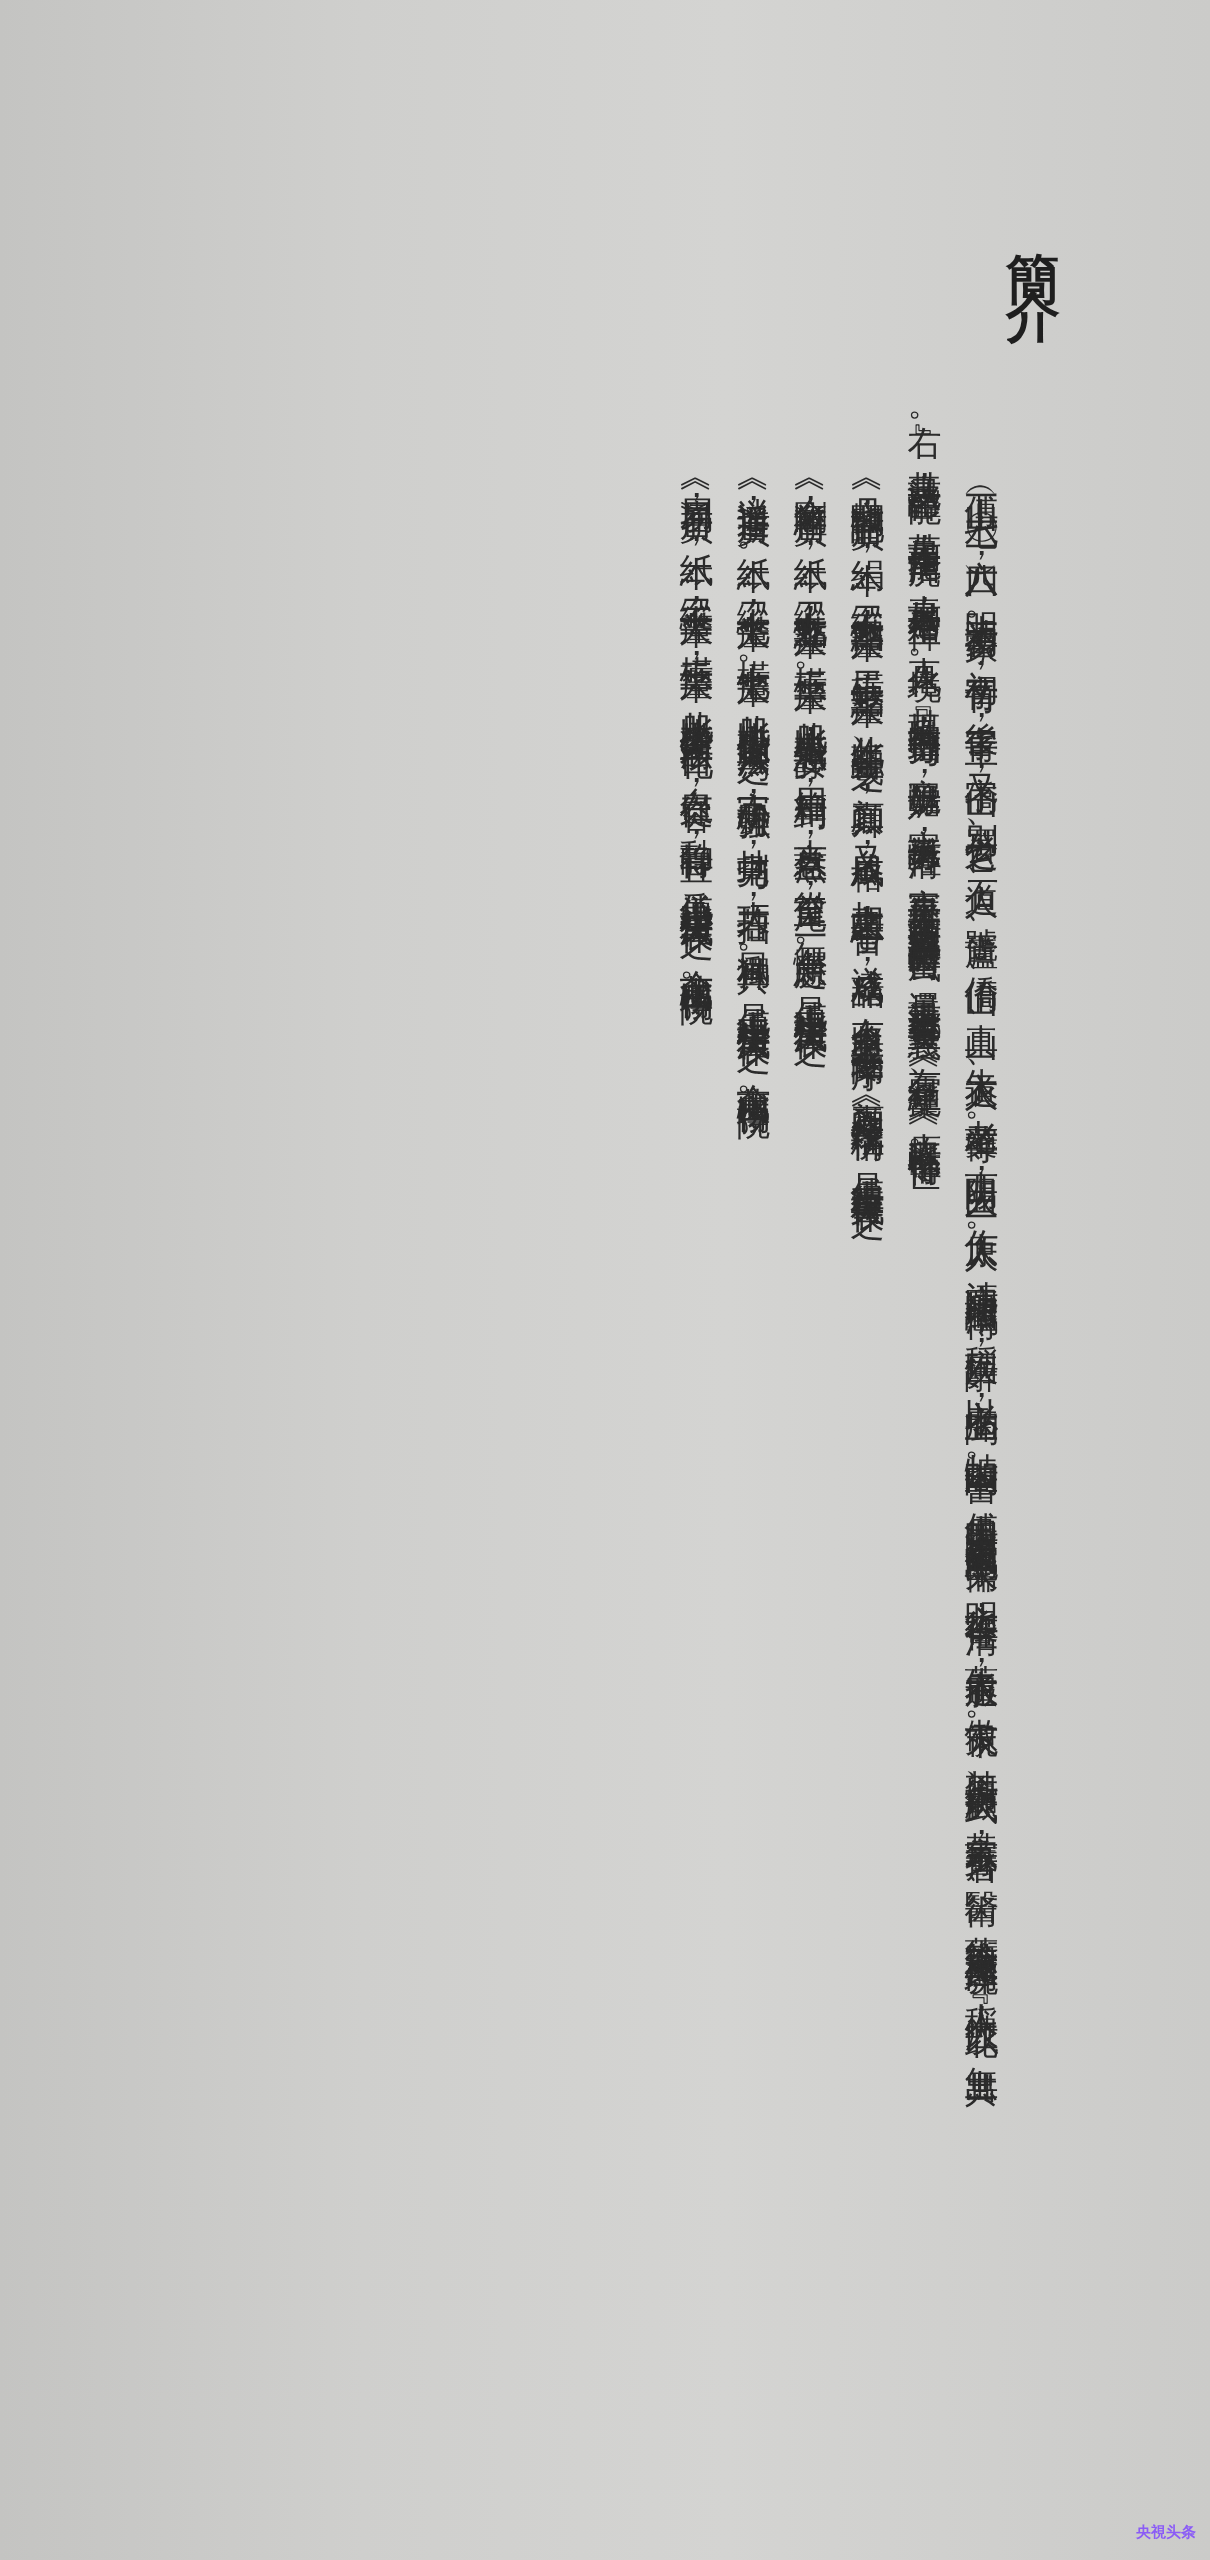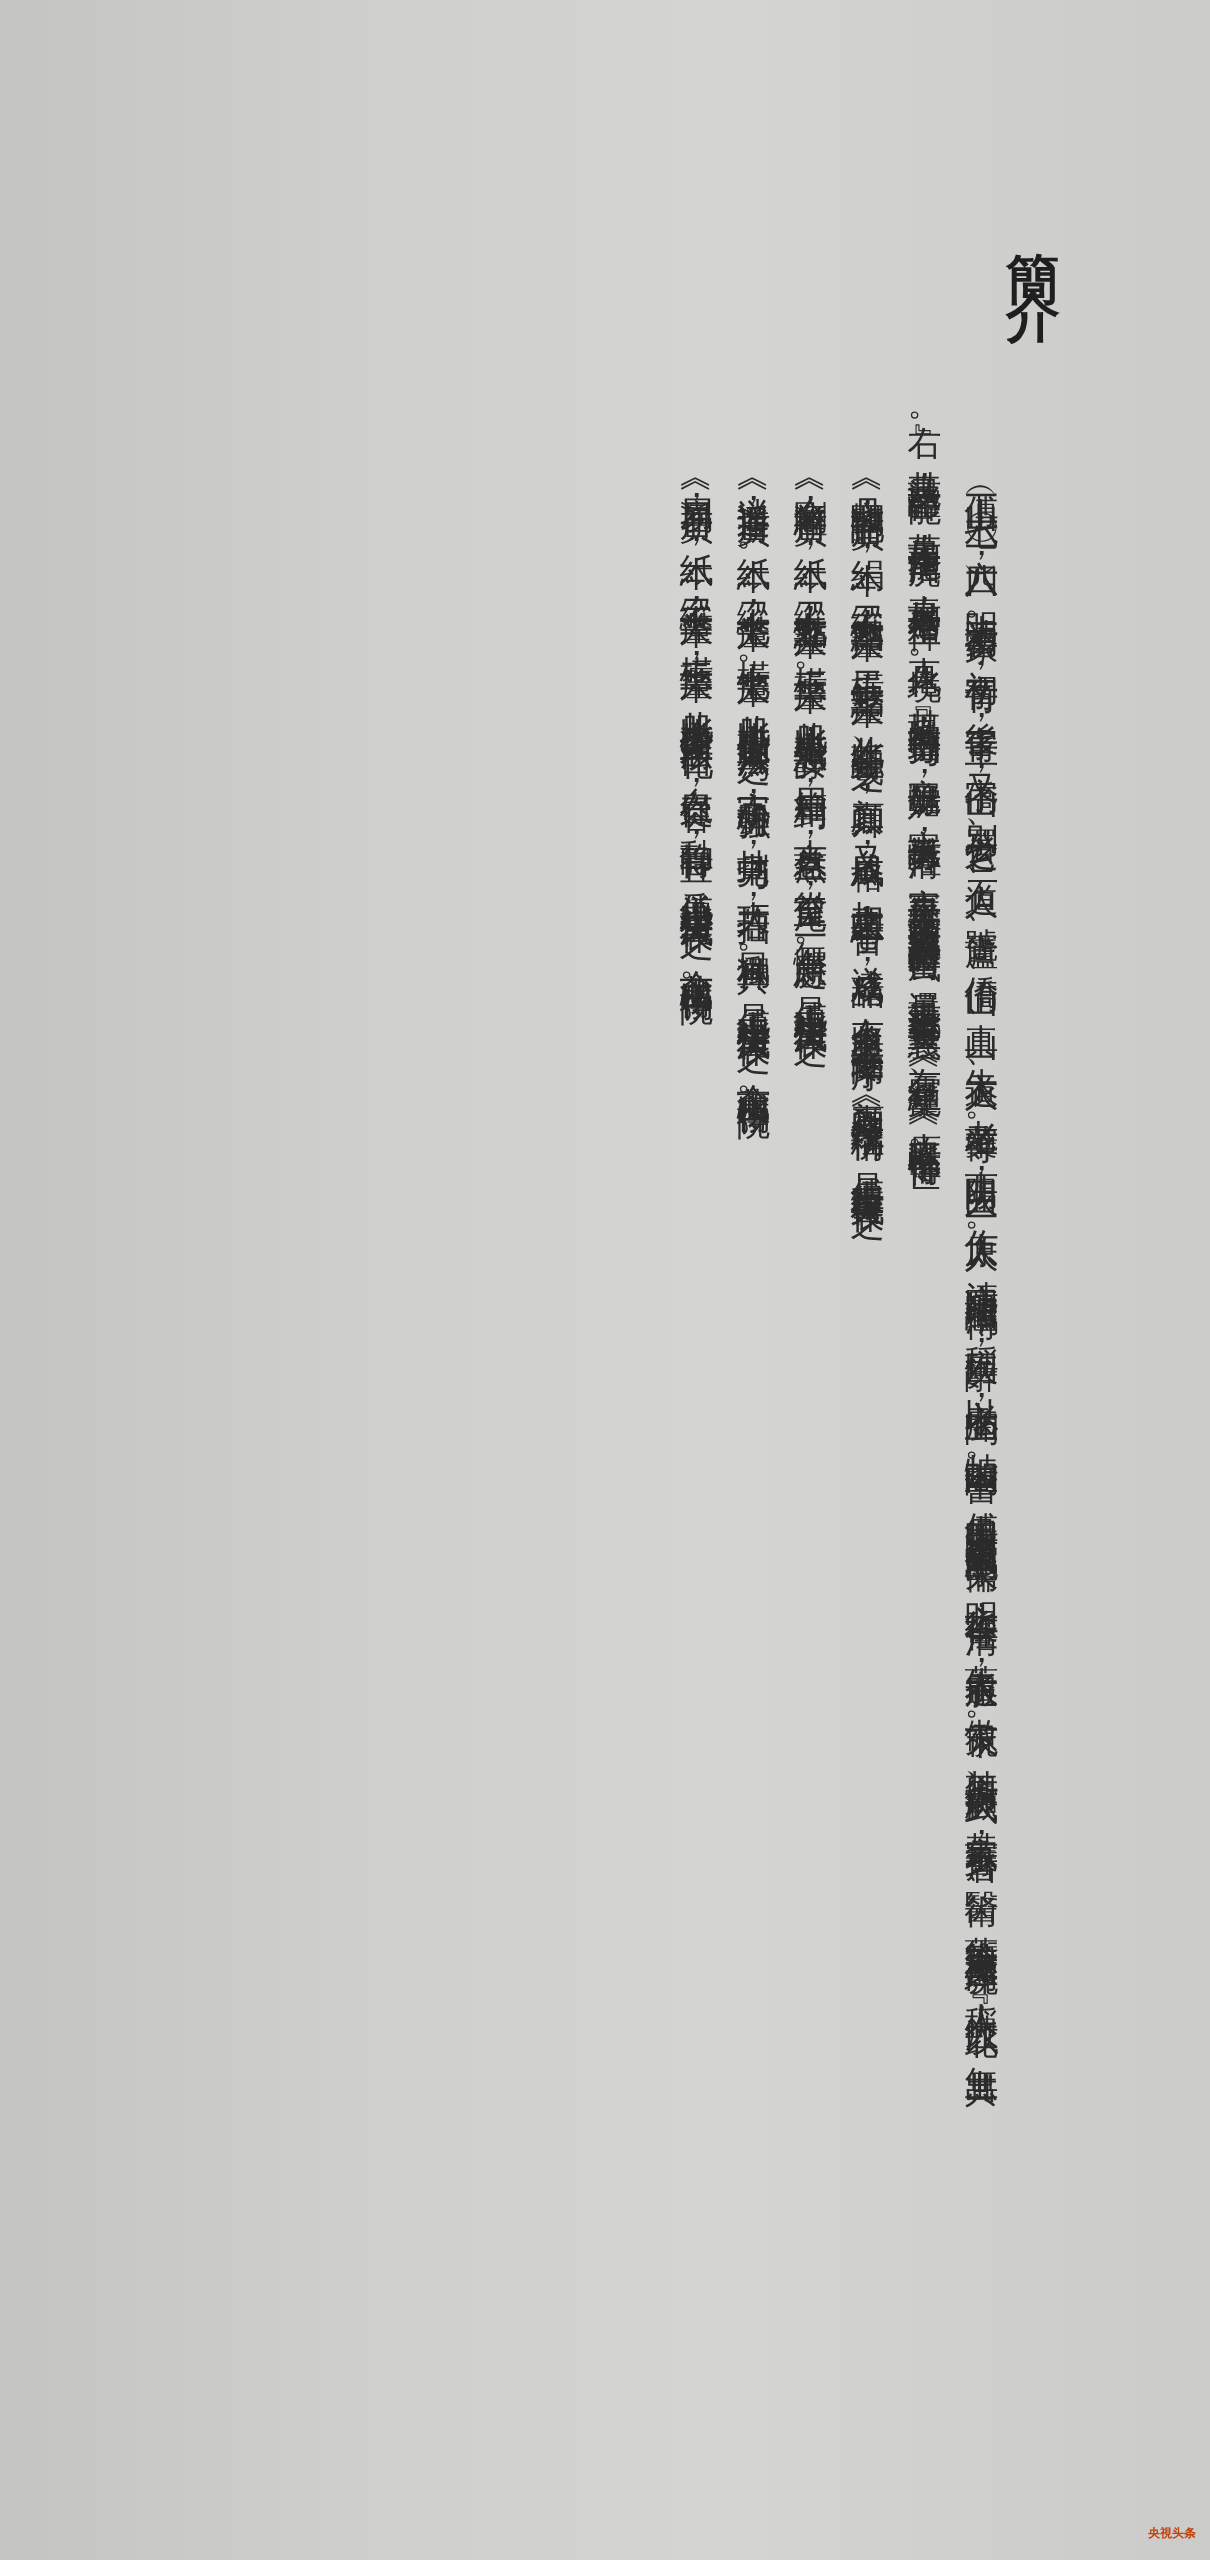--- a/index.html
+++ b/index.html
@@ -44,23 +44,23 @@
     }
     .para {
       margin: 0;
       text-indent: 2em;
     }
     .watermark {
       position: absolute;
       right: 14px;
       bottom: 18px;
       font-family: "DejaVu Sans", "Liberation Sans", sans-serif;
-      font-size: 12px;
+      font-size: 15px;
       font-weight: bold;
-      color: #c2410c;
+      color: #8b5cf6;
     }
   </style>
 </head>
 <body>
 
 <div class="page">
   <div class="title">簡介</div>
 
   <div class="body-text">
     <p class="para">傅山（一六〇七—一六八四），明末清初書家。初字青竹，後字青主，又字僑山，別署公之它、石道人、號嗇廬、僑僑山、真山、朱衣道人、老蘗禪等。山西陽曲人，一作太原人。清康熙時詔舉鴻博，稱疾固辭，以老病上聞，特加内閣中書。傅山是明清之際有骨氣的飽學大儒，明亡後誓不仕清，著朱衣道服，傲視天下。其學術與顧炎武、黃宗羲等齊名，醫術、藝術等亦至極高境界，人稱『大江以北，無出其右』。其書法諸體皆能，草書如生龍活虎，真書如老僧坐禪，直人化境。其提出的『寧拙毋巧，寧醜毋媚，寧支離毋輕滑，寧直率毋安排』的書法觀無論是於當時書風，還是書法史都有重要意義。有《霜紅龕集》、《太原段帖》等傳世。</p>

